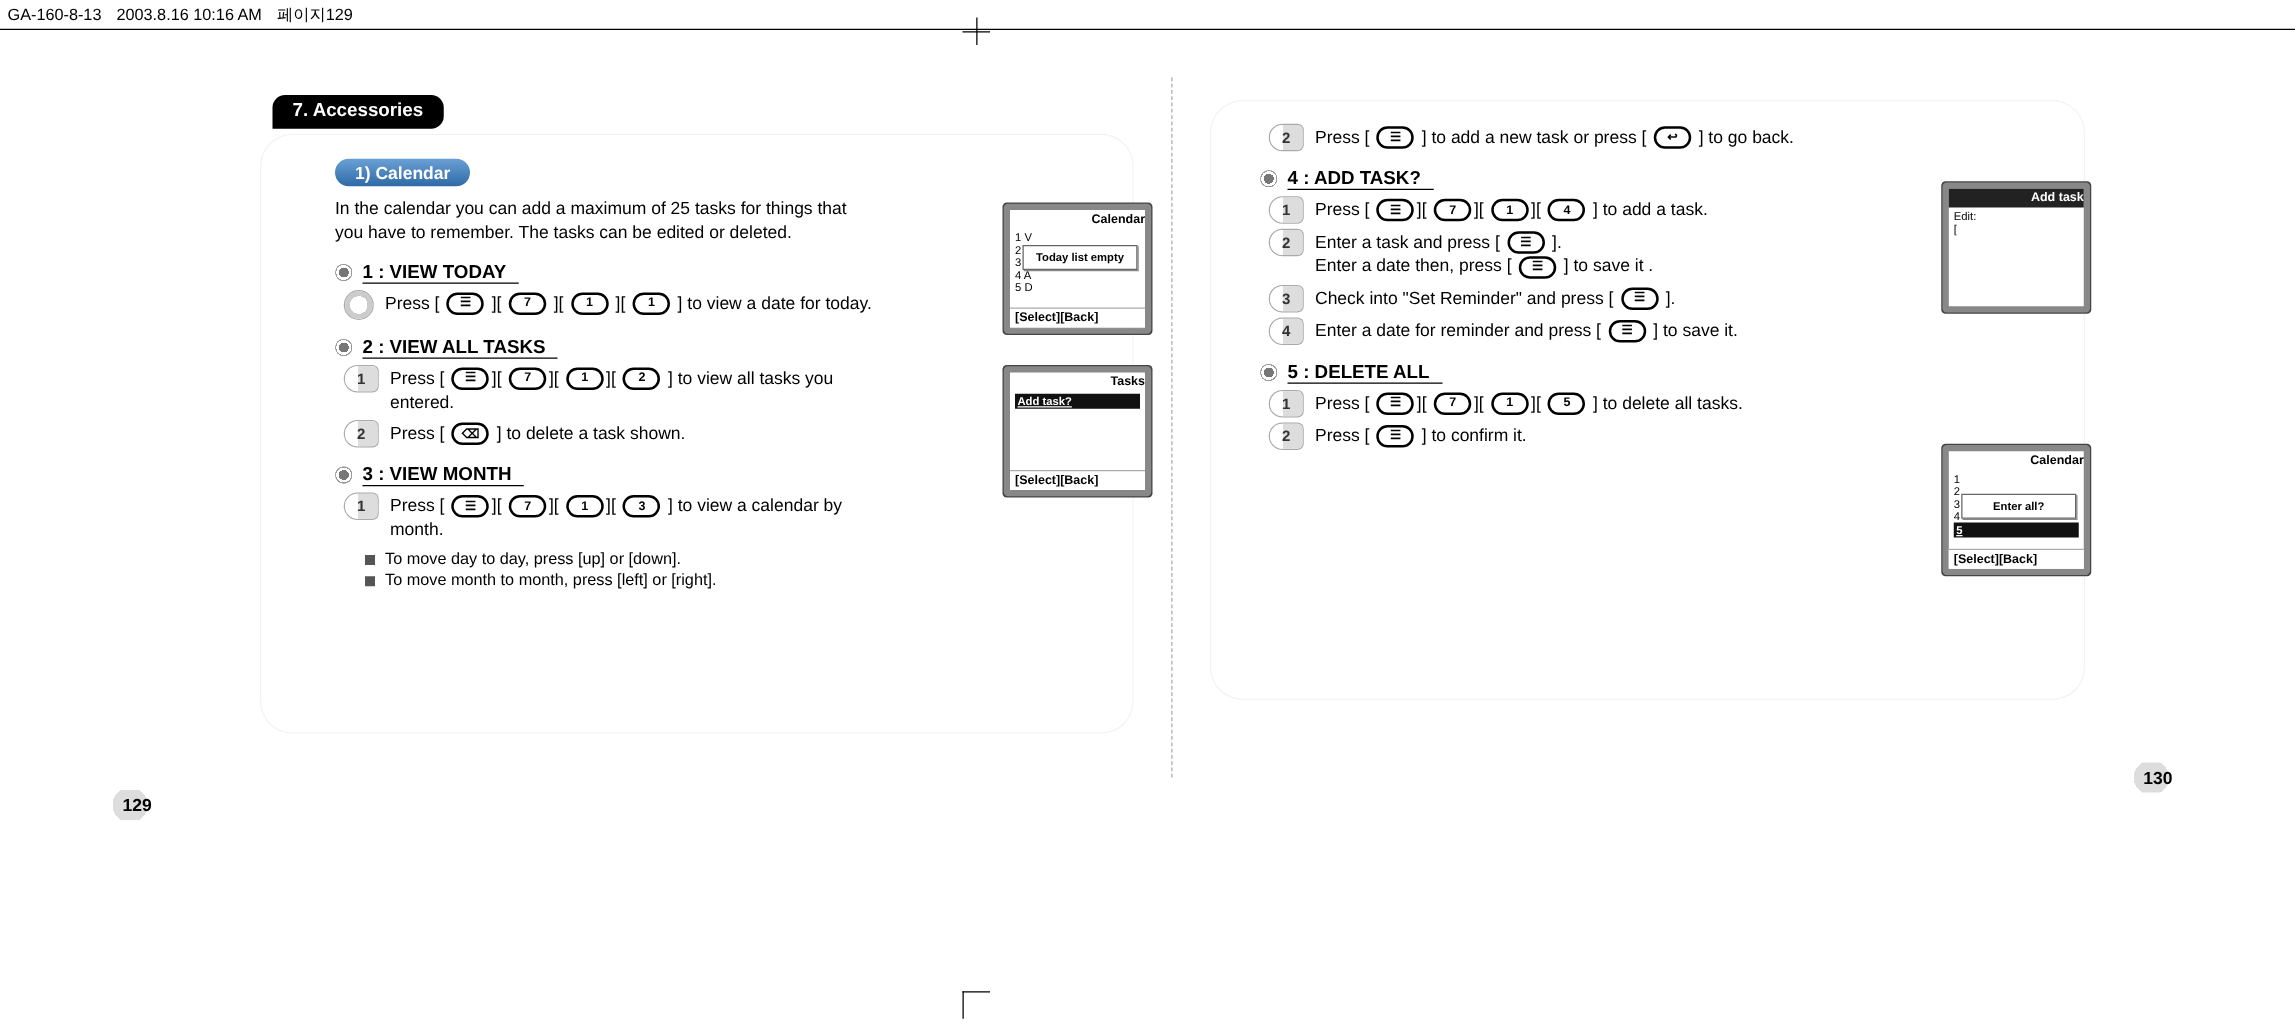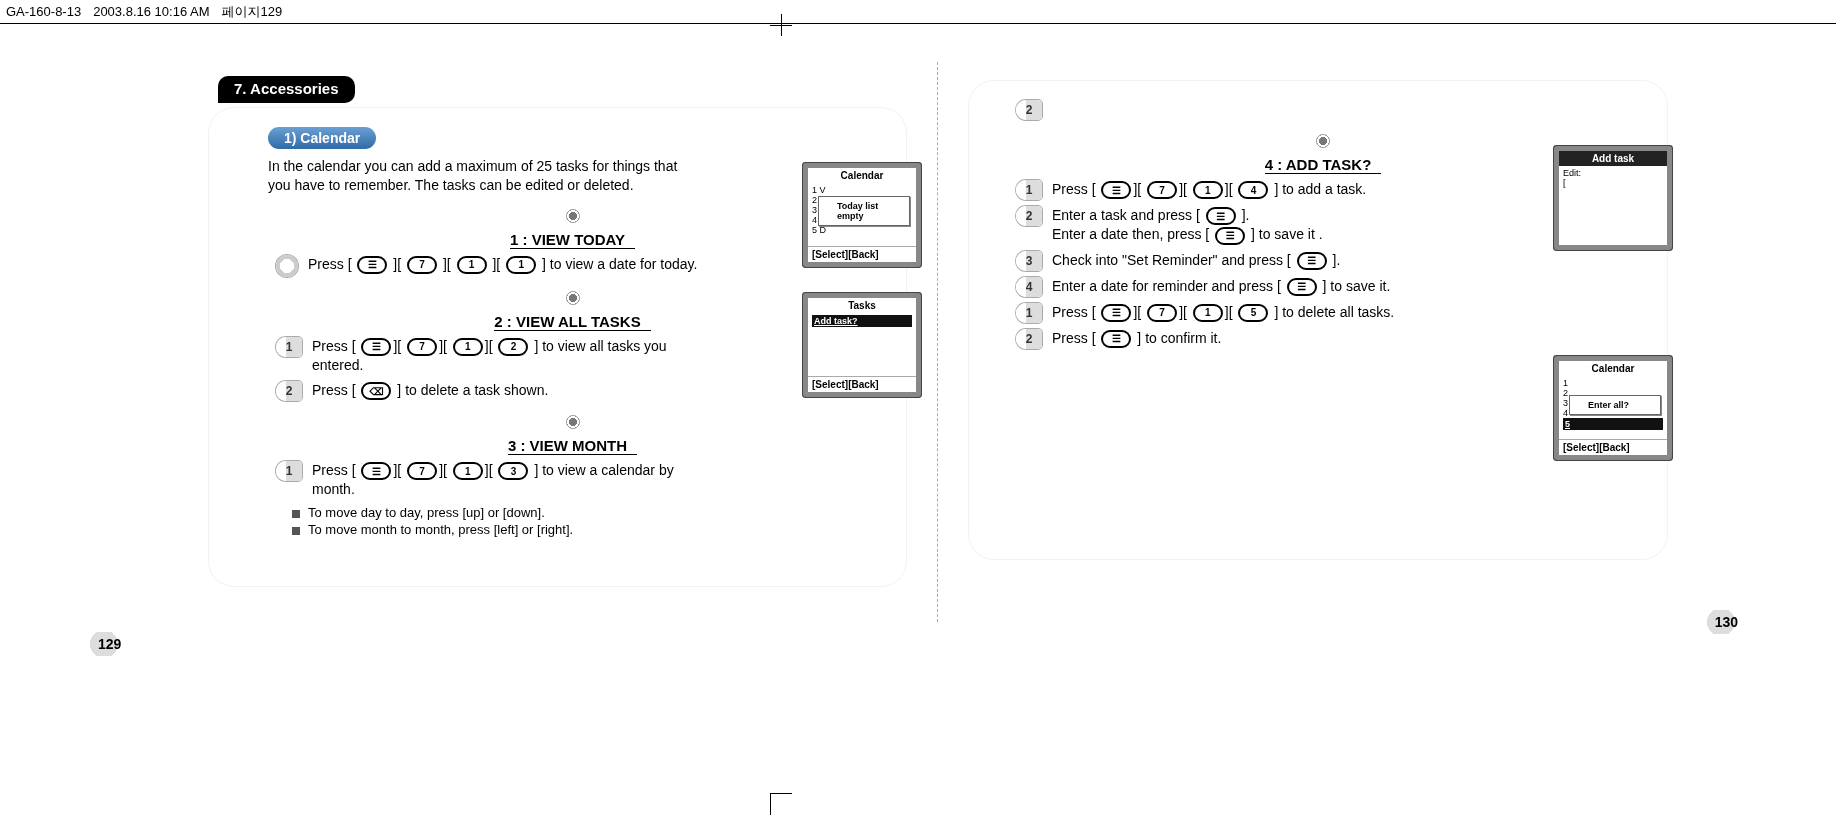--- a/index.html
+++ b/index.html
@@ -89,21 +89,20 @@
     font-weight: bold;
     font-size: 14px;
     padding: 3px 16px;
     border-radius: 18px;
   }
   .intro { margin: 8px 0 10px 0; font-size: 14px; line-height: 1.35; max-width: 430px; }
 
   .sub-head {
     display: flex; align-items: center; gap: 8px;
     margin: 14px 0 6px 0;
-    flex-direction: column;
   }
   .bullet-ring {
     width: 14px; height: 14px; border-radius: 50%;
     background: radial-gradient(circle,#777 0 4px,#fff 4px 6px,#999 6px 7px,transparent 7px);
     display:inline-block;
   }
   .sub-head .title {
     font-weight: bold; font-size: 15px;
     padding-right: 10px;
     border-bottom: 1px solid #000;
@@ -161,31 +160,31 @@
   }
   .phone-screen {
     border:1px solid #888;
     box-shadow: 0 0 0 4px #888, 0 0 0 5px #444;
     background:#fff;
     height:96px;
     position:relative;
     border-radius:1px;
   }
   .phone-title {
-    text-align:center; font-weight:bold; font-size:10px;
+    text-align:right; font-weight:bold; font-size:10px;
     padding:2px 0;
   }
   .phone-content {
     padding:2px 4px; font-size:9px;
   }
   .phone-popup {
     position:absolute; left:10px; right:6px;
     background:#fff; border:1px solid #666;
     box-shadow: 1px 1px 0 #888;
-    padding:4px 18px; 
+    padding:4px 2px; text-align:center;
     font-weight:bold;
   }
   .phone-softkeys {
     display:flex;justify-content:flex-start;
     padding:2px 4px; font-weight:bold; font-size:10px;
     border-top:1px solid #aaa;
     background:#fff;
   }
   .phone-hi { background:#111;color:#fff;padding:1px 2px;font-weight:bold;text-decoration:underline; }
 
@@ -331,20 +330,27 @@
       </div>
 
     </div>
   </div>
 
   <div class="page-right">
     <div class="content-box" style="padding-left:40px;">
 
       <div class="step-row" style="margin-top:0;">
         <span class="step-pill">2</span>
+        <span>
+          <span>Press [</span>
+          <span class="key-oval key-menu"></span>
+          <span>] to add a new task or press [</span>
+          <span class="key-oval key-back"></span>
+          <span>] to go  back.</span>
+        </span>
       </div>
 
       <div class="sub-head">
         <span class="bullet-ring"></span>
         <span class="title">4 : ADD TASK?</span>
       </div>
       <div class="step-row">
         <span class="step-pill">1</span>
         <span>
           <span>Press [</span>
@@ -376,20 +382,24 @@
       </div>
       <div class="step-row">
         <span class="step-pill">4</span>
         <span>
           <span>Enter a date for reminder and press [</span>
           <span class="key-oval key-menu"></span>
           <span>] to save it.</span>
         </span>
       </div>
 
+      <div class="sub-head">
+        <span class="bullet-ring"></span>
+        <span class="title">5 : DELETE ALL</span>
+      </div>
       <div class="step-row">
         <span class="step-pill">1</span>
         <span>
           <span>Press [</span>
           <span class="key-oval key-menu"></span>][
           <span class="key-oval key-7"></span>][
           <span class="key-oval key-1"></span>][
           <span class="key-oval key-5"></span>
           <span>] to delete all tasks.</span>
         </span>

